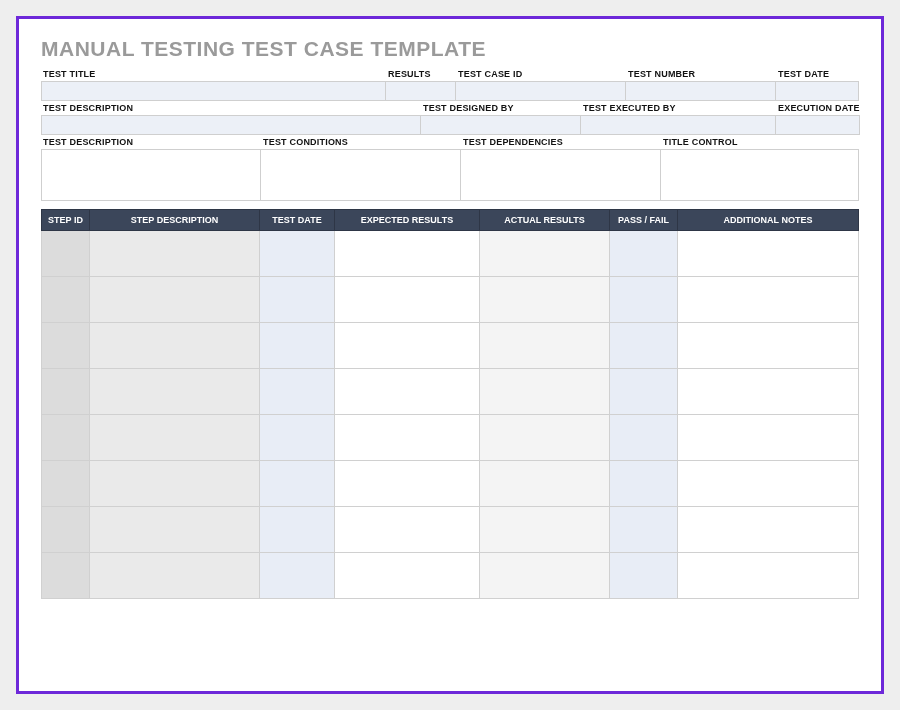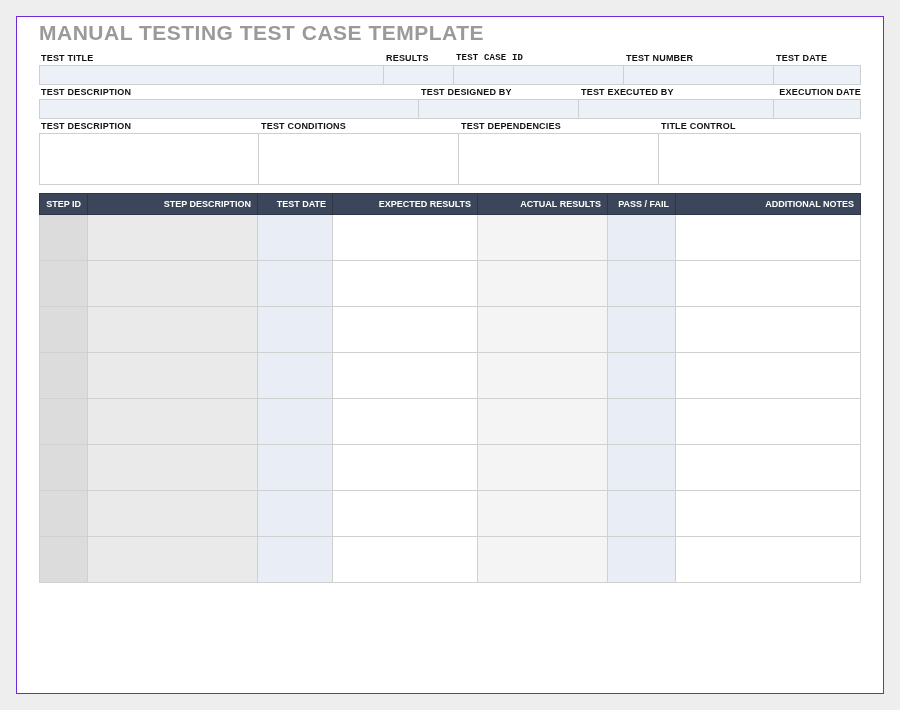--- a/index.html
+++ b/index.html
@@ -7,22 +7,22 @@
     background: #eeeeee;
     font-family: Arial, Helvetica, sans-serif;
     width: 900px;
     height: 710px;
     padding: 16px;
   }
   .page {
     background: #ffffff;
     width: 100%;
     height: 100%;
-    padding: 4px 22px;
-    border: 1px solid #6d28d9;
+    padding: 18px 22px;
+    border: 3px solid #6d28d9;
   }
   .title {
     font-size: 21px;
     font-weight: 800;
     color: #9a9a9a;
     letter-spacing: 0.5px;
     margin-bottom: 6px;
   }
 
   
@@ -61,21 +61,21 @@
     width: 100%;
     border-collapse: collapse;
     margin-top: 8px;
     table-layout: fixed;
   }
   table.steps th {
     background: #3b465a;
     color: #ffffff;
     font-size: 9px;
     font-weight: 700;
-    text-align: right;
+    text-align: center;
     padding: 5px 6px;
     border: 1px solid #2e3646;
     white-space: nowrap;
   }
   table.steps td {
     border: 1px solid #d0d0d0;
     height: 46px;
     font-size: 10px;
     padding: 2px 4px;
     color: #222;
@@ -98,21 +98,21 @@
 
   <div class="meta-row">
     <div class="meta-col" style="flex: 0 0 345px;">
       <div class="meta-label">TEST TITLE</div>
       <div class="meta-field blue"></div>
     </div>
     <div class="meta-col" style="flex: 0 0 70px;">
       <div class="meta-label">RESULTS</div>
       <div class="meta-field blue"></div>
     </div>
-    <div class="meta-col" style="flex: 0 0 170px; font-family: Liberation Mono, monospace;">
+    <div class="meta-col" style="flex: 0 0 170px;">
       <div class="meta-label">TEST CASE ID</div>
       <div class="meta-field blue"></div>
     </div>
     <div class="meta-col" style="flex: 0 0 150px;">
       <div class="meta-label">TEST NUMBER</div>
       <div class="meta-field blue"></div>
     </div>
     <div class="meta-col" style="flex: 1 1 auto;">
       <div class="meta-label">TEST DATE</div>
       <div class="meta-field blue"></div>

